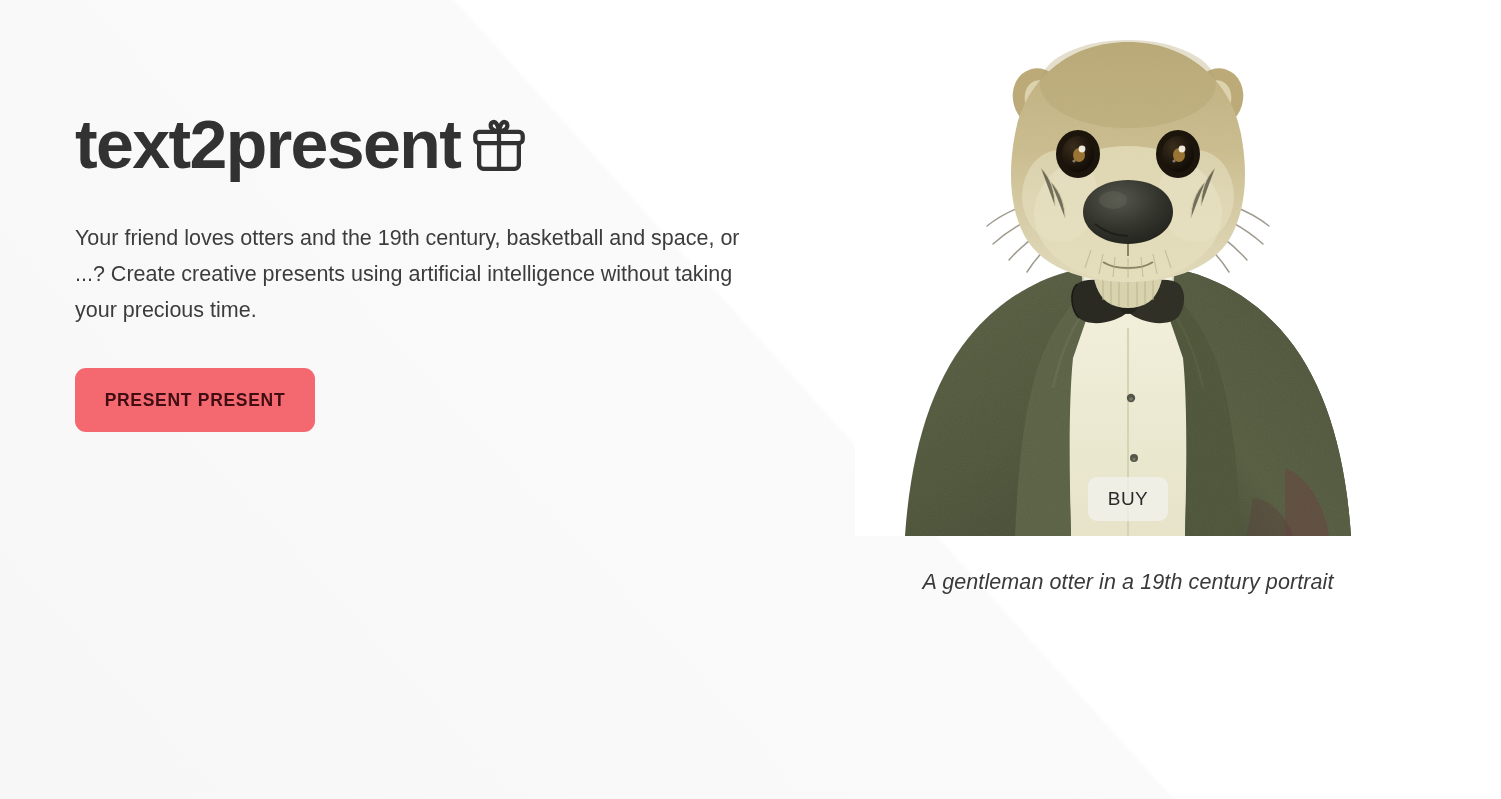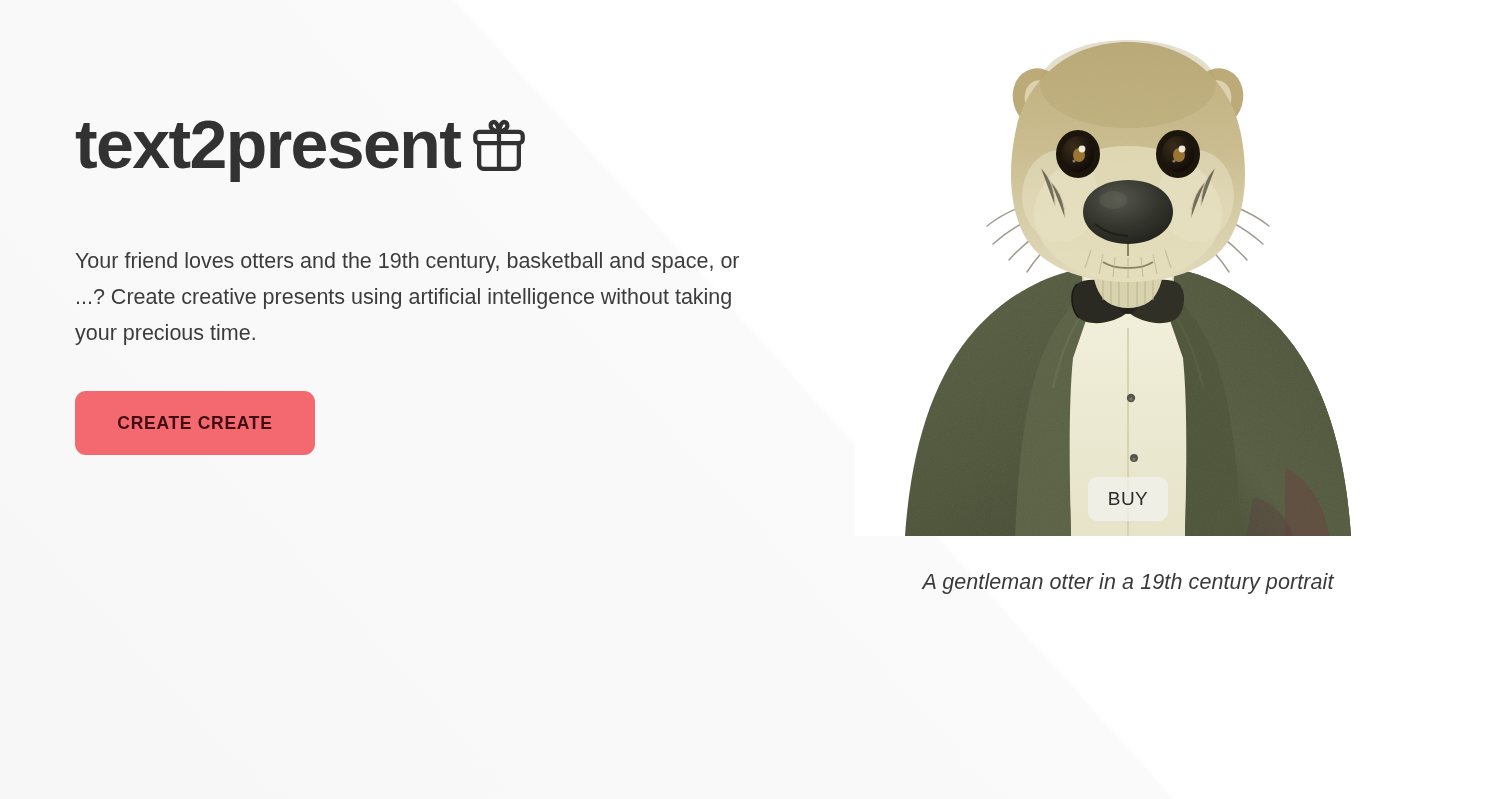--- a/index.html
+++ b/index.html
@@ -49,21 +49,21 @@
     font-weight:bold;
     color:#323232;
     letter-spacing:-1.6px;
     line-height:1;
     white-space:nowrap;
   }
 
   #gift-icon { display:block; flex:0 0 auto; margin-top:4px; }
 
   #hero-description {
-    margin-top:65px;
+    margin-top:42px;
     font-size:21.5px;
     line-height:36px;
     color:#3c3c3c;
     width:690px;
   }
 
   #create-present-button {
     margin-top:40px;
     display:inline-flex;
     align-items:center;
@@ -142,21 +142,21 @@
         <rect x="7.5" y="17.5" width="49" height="11.5" rx="4"></rect>
 
         <path d="M11.5 29 V51 a4.5 4.5 0 0 0 4.5 4.5 H48 a4.5 4.5 0 0 0 4.5 -4.5 V29"></path>
 
         <line x1="32" y1="17.5" x2="32" y2="55.5"></line>
       </svg>
     </h1>
 
     <p id="hero-description">Your friend loves otters and the 19th century, basketball and space, or ...? Create creative presents using artificial intelligence without taking your precious time.</p>
 
-    <button id="create-present-button">CREATE CREATE</button>
+    <button id="create-present-button">PRESENT PRESENT</button>
   </section>
 
   <section id="present-card">
 
     <div id="present-image-wrap">
 
       <svg id="otter-portrait" viewBox="0 0 546 508" preserveAspectRatio="xMidYMid slice">
         <defs>
           <linearGradient id="furG" x1="0" y1="0" x2="0" y2="1">
             <stop offset="0%" stop-color="#bfae7d"></stop>

